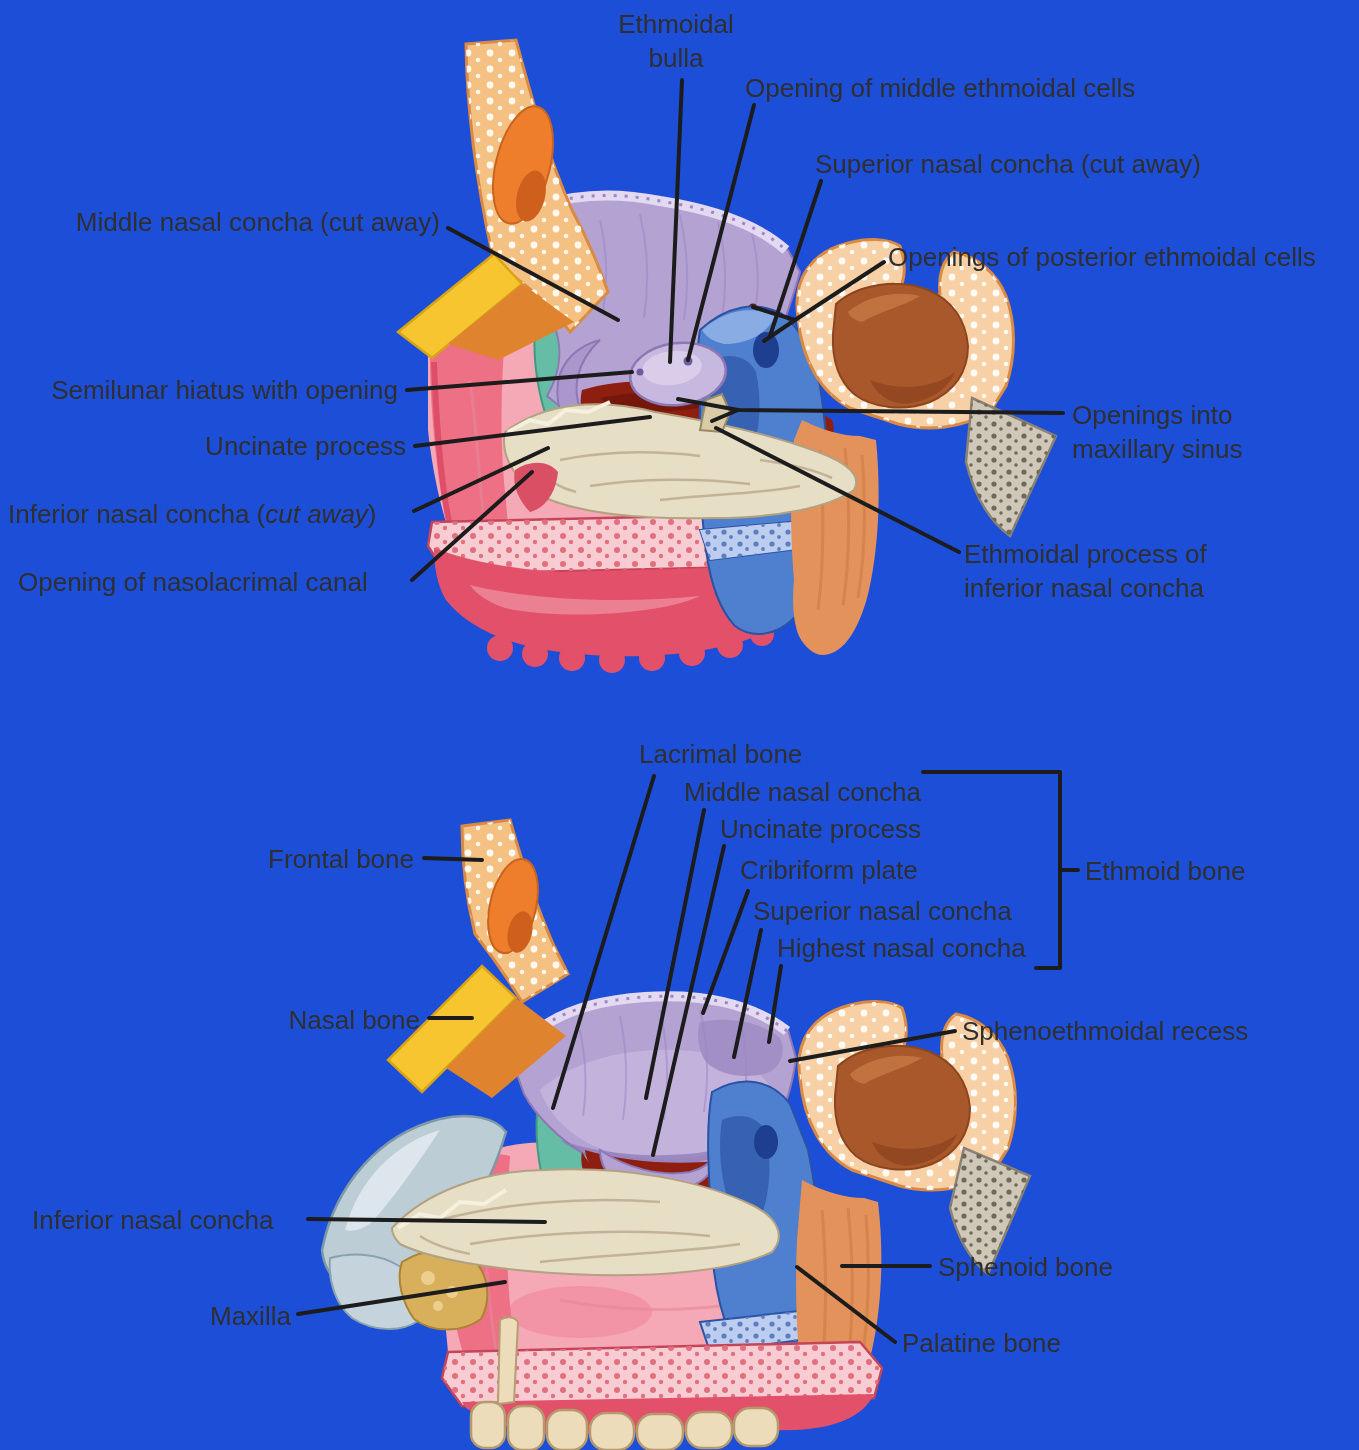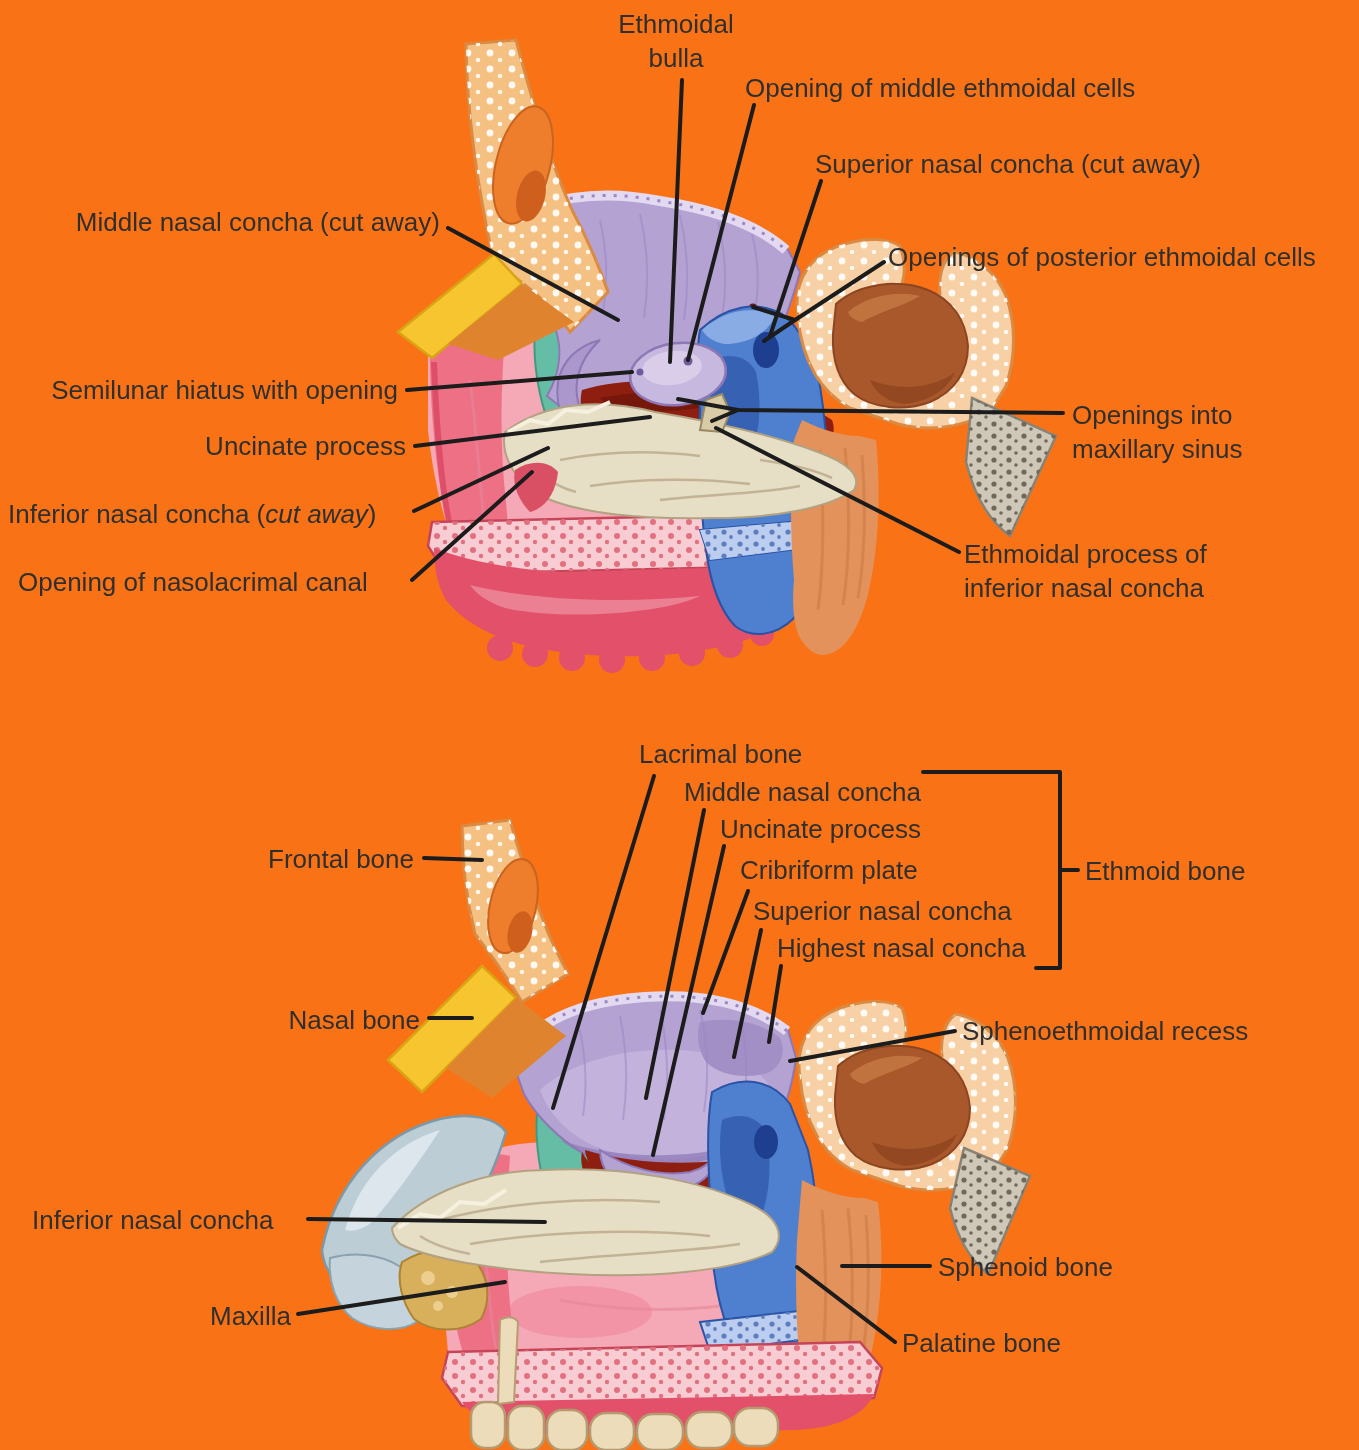--- a/index.html
+++ b/index.html
@@ -1,16 +1,16 @@
 <!DOCTYPE html>
 <html style="--bc-frontal_bone: #f5c183; --bc-nasal_bone: #f6c52f; --bc-maxilla: #f5a8b5; --bc-maxilla_bright: #ee7085; --bc-lacrimal_bone: #66bda6; --bc-ethmoid_bone: #b4a2d2; --bc-inferior_nasal_concha: #e7dec6; --bc-palatine_bone: #4f80cf; --bc-sphenoid_bone: #e2925a; --bc-sphenoid_rim: #f7d0a6; --bc-sinus_interior: #a8582a; --bc-openings_dark: #8e1f10; --bc-nasal_cartilage: #bccdd6; --bc-pterygoid_gray: #cfc8b8; --bc-teeth: #ecdcba; --bc-palate_spongy: #f8ccd3; --bc-alveolar_red: #e2506a; --bc-accessory_gold: #d8b05c; --label-color: #2f2f2f; --line-color: #1c1c1c;"><head>
 <meta charset="utf-8">
 <style>
   html,body{margin:0;padding:0;background:#ffffff;}
-  .stage{width:1359px;height:1450px;position:relative;background:#f97316;}
+  .stage{width:1359px;height:1450px;position:relative;background:#1d4ed8;}
   svg{display:block;}
   .lbl{font-family:"Liberation Sans",sans-serif;font-size:26px;fill:var(--label-color,#2f2f2f);}
   .lbl .it{font-style:italic;}
   .leader{fill:none;stroke:var(--line-color,#1c1c1c);stroke-width:4;stroke-linecap:round;stroke-linejoin:round;}
   
   .bc-frontal{fill:var(--bc-frontal_bone,#f5c183);}
   .bc-nasal{fill:var(--bc-nasal_bone,#f6c52f);}
   .bc-maxilla{fill:var(--bc-maxilla,#f5a8b5);}
   .bc-maxilla-bright{fill:var(--bc-maxilla_bright,#ee7085);}
   .bc-lacrimal{fill:var(--bc-lacrimal_bone,#66bda6);}

